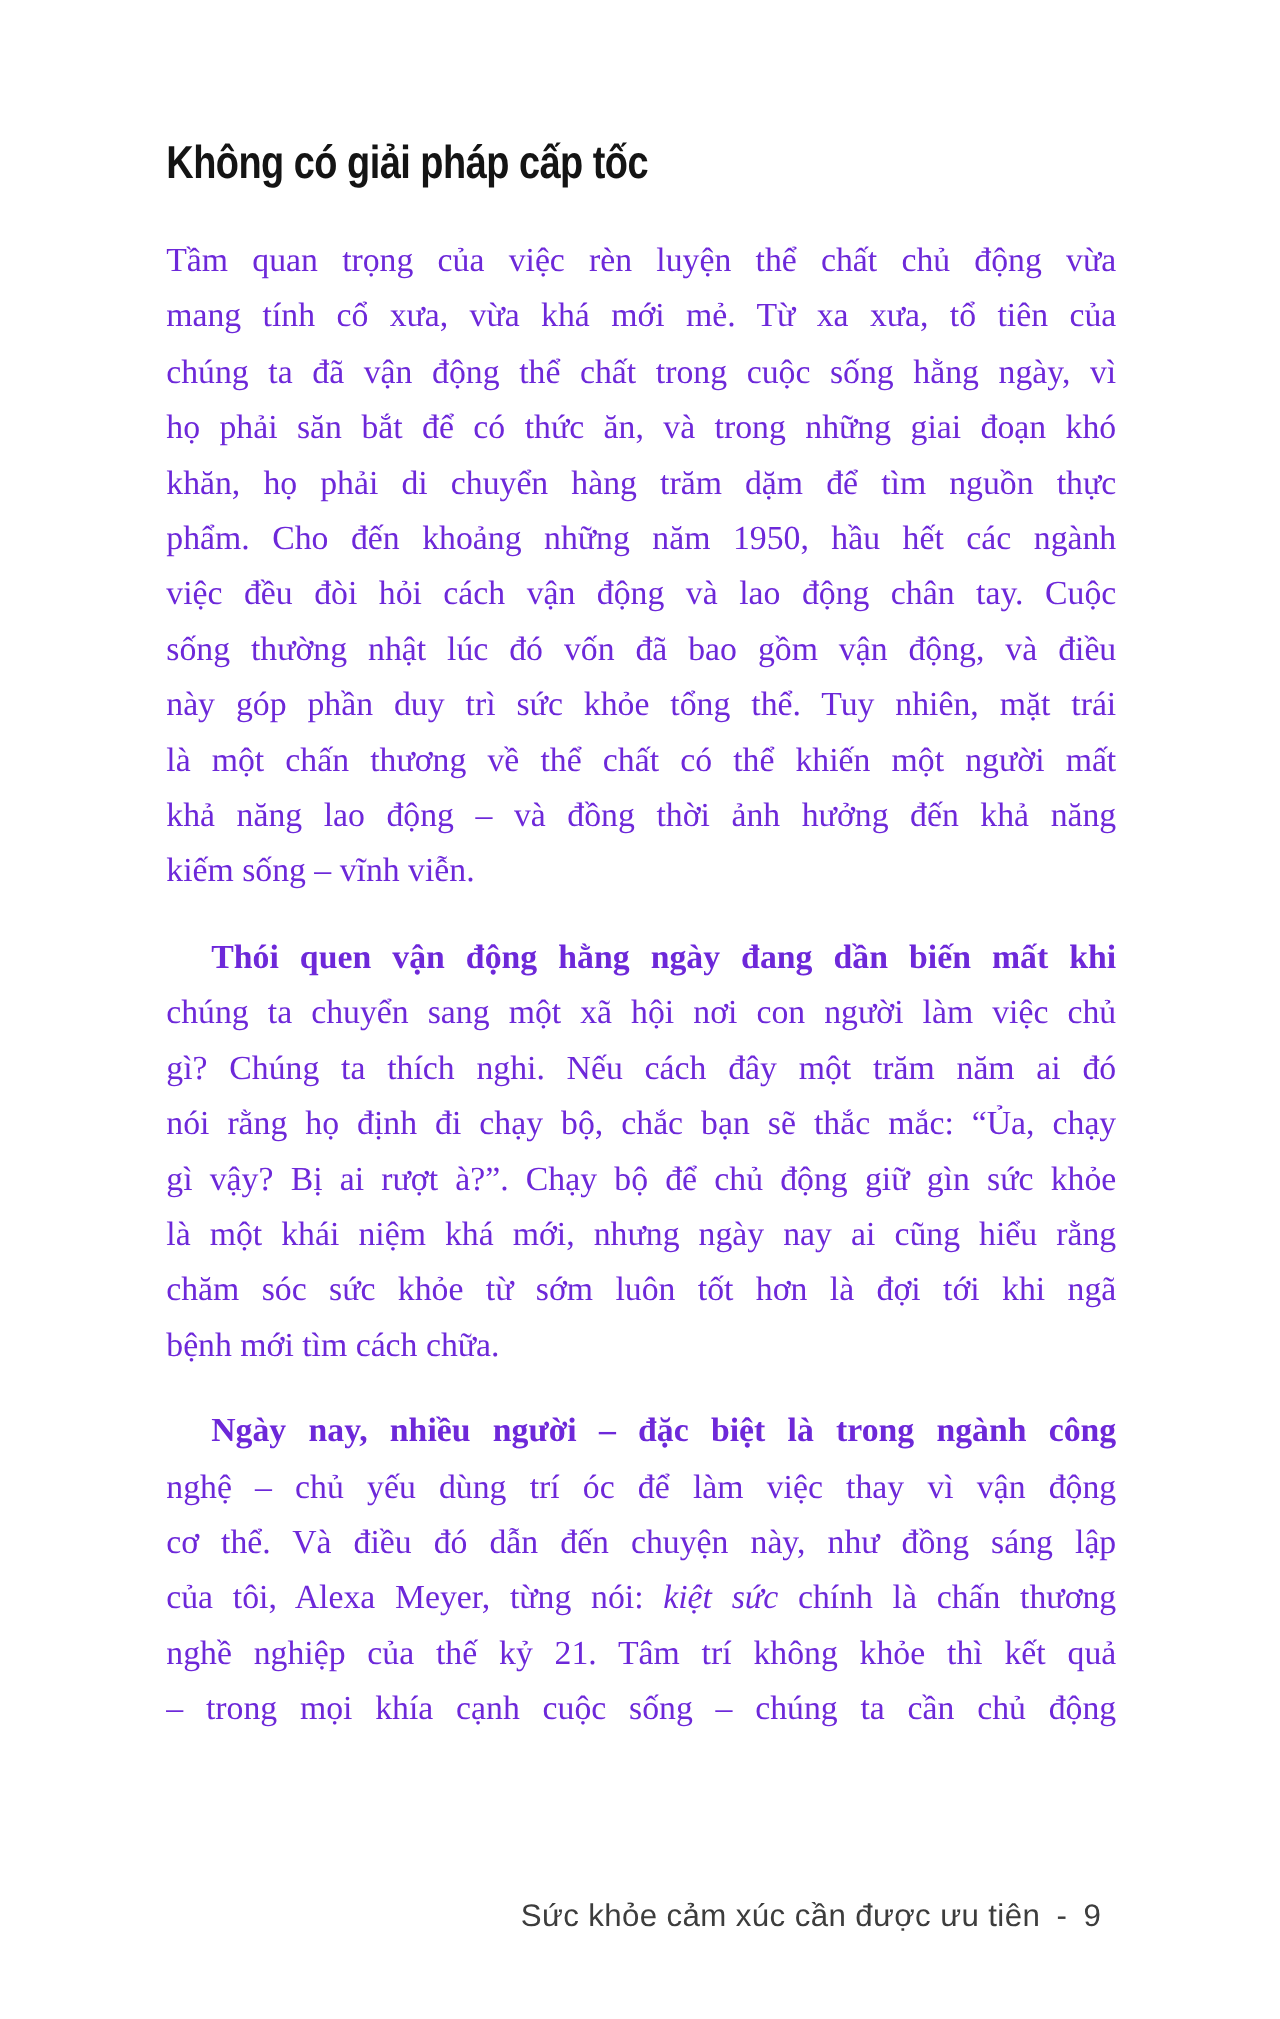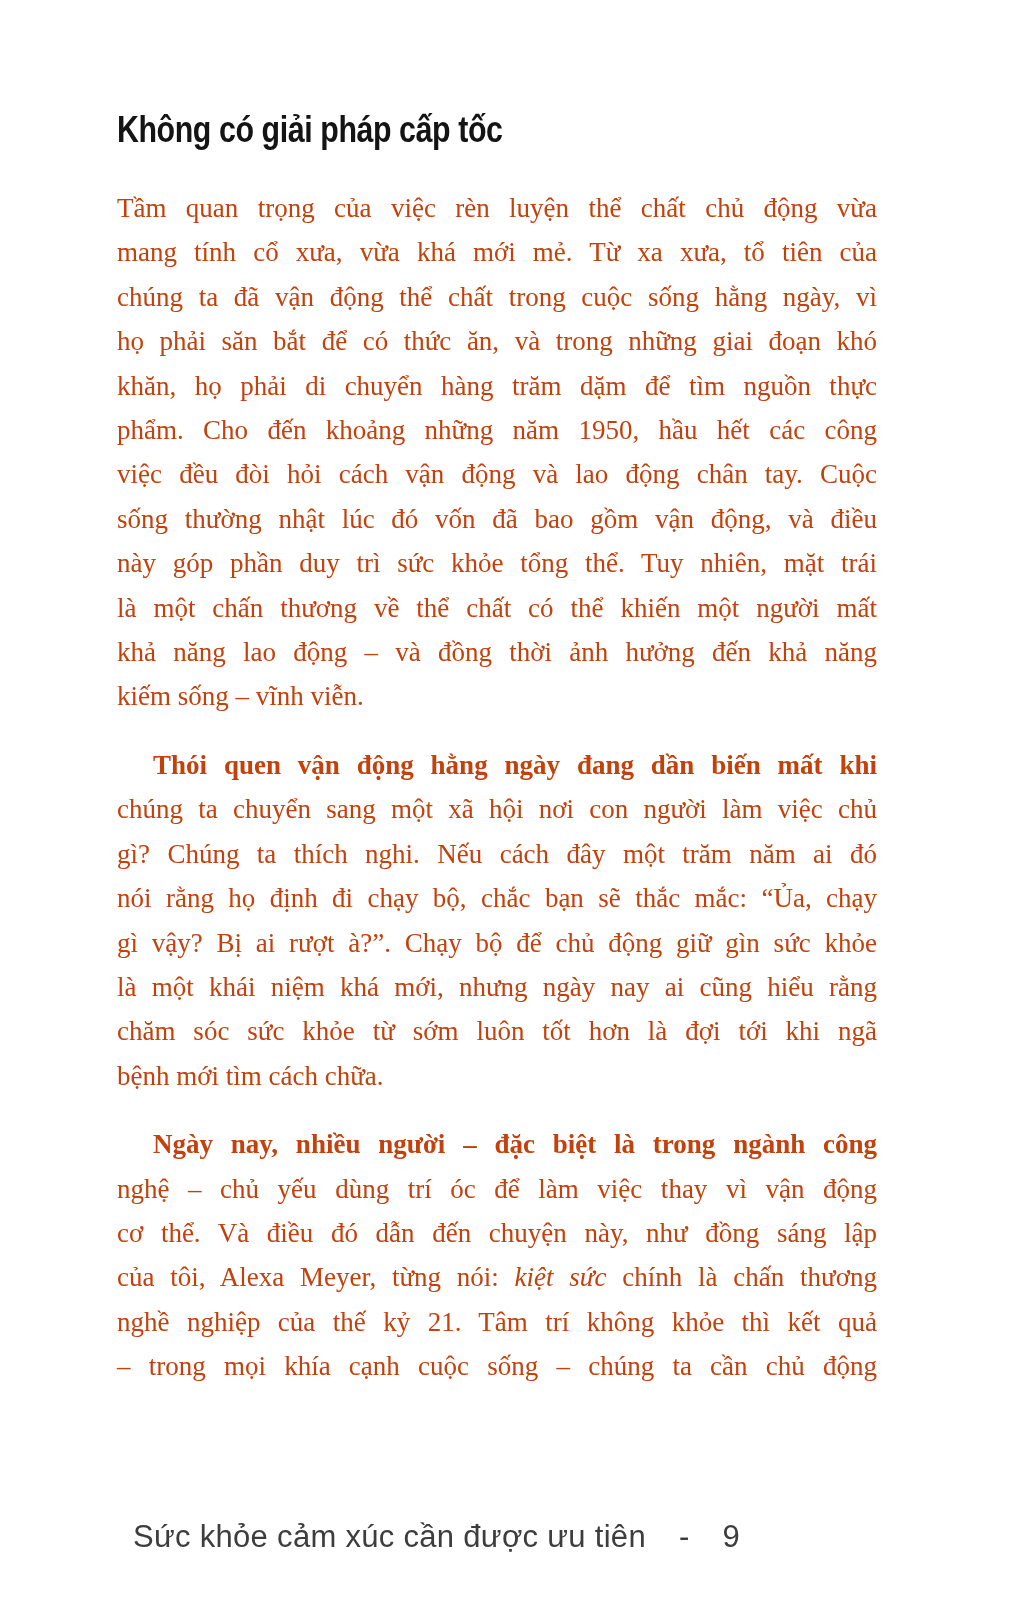--- a/index.html
+++ b/index.html
@@ -9,21 +9,21 @@
   .page {
     position: relative;
     width: 1024px;
     height: 1615px;
     background: #ffffff;
     overflow: hidden;
   }
 
   .content {
     position: absolute;
-    left: 117px;
+    left: 133px;
     top: 108px;
     width: 760px;
   }
 
   .heading {
     font-family: "Liberation Sans", sans-serif;
     font-weight: 700;
     font-size: 37px;
     line-height: 44px;
     color: #141414;
@@ -34,58 +34,58 @@
     margin-bottom: 34px;
   }
 
   .paragraph { margin-bottom: 24px; }
   .paragraph:last-child { margin-bottom: 0; }
 
   .line {
     font-family: "Liberation Serif", serif;
     font-size: 27px;
     line-height: 44.4px;
-    color: #c2410c;
+    color: #6d28d9;
     text-align: justify;
     text-align-last: justify;
     white-space: normal;
   }
   .line.short { text-align-last: left; }
   .line.indent { text-indent: 36px; font-weight: bold; }
   .line .italic { font-style: italic; margin-top: 25px; }
 
   .footer {
     position: absolute;
     top: 1519px;
     left: 133px;
     width: 748px;
     display: flex;
+    justify-content: flex-end;
     align-items: baseline;
     font-family: "Liberation Sans", sans-serif;
-    font-size: 31px;
+    font-size: 25px;
     color: #3d3d3d;
     letter-spacing: 0.3px;
-    gap: 20px;
   }
   .footer .dash { margin: 0 13px; }
 </style>
 </head>
 <body>
 
 <div class="page">
   <div class="content">
     <h1 class="heading">Không có giải pháp cấp tốc</h1>
     <div>
         <div class="paragraph">
           <div class="line"><span>Tầm quan trọng của việc rèn luyện thể chất chủ động vừa</span></div>
           <div class="line"><span>mang tính cổ xưa, vừa khá mới mẻ. Từ xa xưa, tổ tiên của</span></div>
           <div class="line"><span>chúng ta đã vận động thể chất trong cuộc sống hằng ngày, vì</span></div>
           <div class="line"><span>họ phải săn bắt để có thức ăn, và trong những giai đoạn khó</span></div>
           <div class="line"><span>khăn, họ phải di chuyển hàng trăm dặm để tìm nguồn thực</span></div>
-          <div class="line"><span>phẩm. Cho đến khoảng những năm 1950, hầu hết các công</span></div>
+          <div class="line"><span>phẩm. Cho đến khoảng những năm 1950, hầu hết các ngành</span></div>
           <div class="line"><span>việc đều đòi hỏi cách vận động và lao động chân tay. Cuộc</span></div>
           <div class="line"><span>sống thường nhật lúc đó vốn đã bao gồm vận động, và điều</span></div>
           <div class="line"><span>này góp phần duy trì sức khỏe tổng thể. Tuy nhiên, mặt trái</span></div>
           <div class="line"><span>là một chấn thương về thể chất có thể khiến một người mất</span></div>
           <div class="line"><span>khả năng lao động – và đồng thời ảnh hưởng đến khả năng</span></div>
           <div class="line short"><span>kiếm sống – vĩnh viễn.</span></div>
         </div>
         <div class="paragraph">
           <div class="line indent"><span>Thói quen vận động hằng ngày đang dần biến mất khi</span></div>
           <div class="line"><span>chúng ta chuyển sang một xã hội nơi con người làm việc chủ</span></div>

